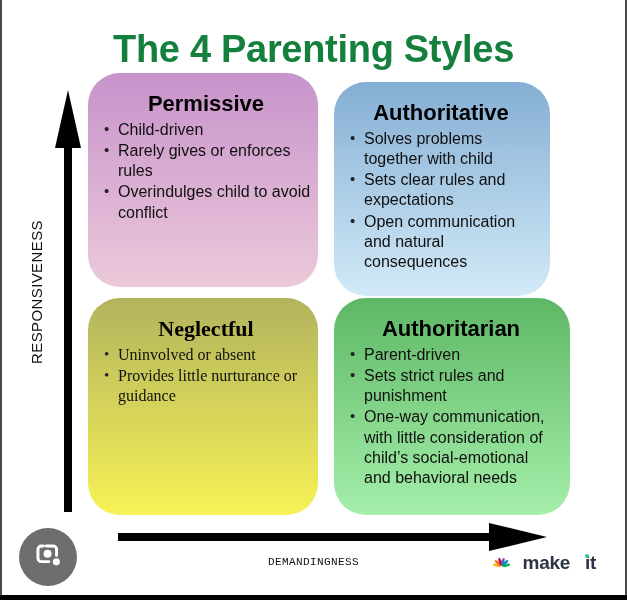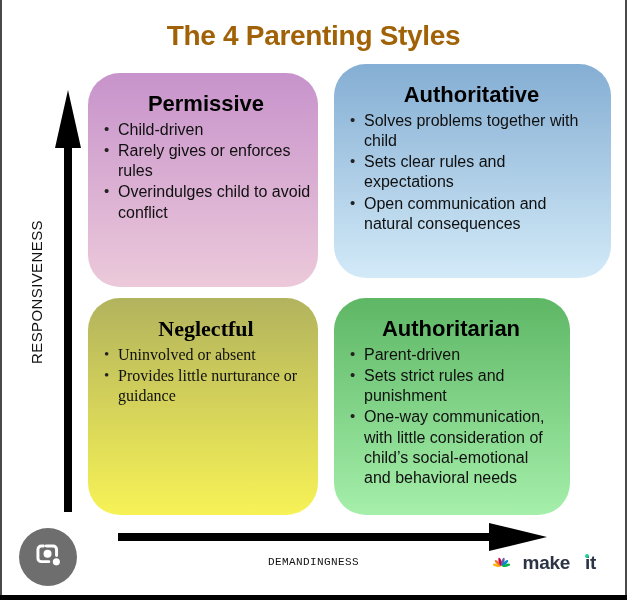--- a/index.html
+++ b/index.html
@@ -5,28 +5,28 @@
   html,body{margin:0;padding:0;background:#000;}
   .screen{
     position:relative;width:627px;height:600px;background:#ffffff;
     overflow:hidden;font-family:"Liberation Sans", sans-serif;color:#111;
   }
   .edge{position:absolute;top:0;bottom:0;width:2px;background:#4a4a4a;z-index:40;}
   .edge.left{left:0;} .edge.right{right:0;}
   .bottom-bar{position:absolute;left:0;right:0;bottom:0;height:5px;background:#000;z-index:41;}
 
   .title{
-    position:absolute;top:20px;left:0;right:0;text-align:center;
-    font-size:28px;font-weight:bold;letter-spacing:-0.3px;color:#a16207;
+    position:absolute;top:28px;left:0;right:0;text-align:center;
+    font-size:38px;font-weight:bold;letter-spacing:-0.3px;color:#15803d;
   }
 
   
   .quad{position:absolute;border-radius:32px;box-sizing:border-box;padding:10px 6px 0 12px;}
   .q-tl{left:88px;top:73px;width:230px;height:214px;}
-  .q-tr{left:334px;top:64px;width:277px;height:214px;padding-right:14px;}
+  .q-tr{left:334px;top:82px;width:216px;height:214px;padding-right:14px;}
   .q-bl{left:88px;top:298px;width:230px;height:217px;}
   .q-br{left:334px;top:298px;width:236px;height:217px;padding-right:14px;}
   .quad h2{margin:8px 0 3px 0;text-align:center;font-size:22px;font-weight:bold;color:#000;}
   .quad ul{margin:0;padding:0 0 0 4px;list-style:none;}
   .quad li{
     position:relative;padding-left:14px;font-size:16px;line-height:1.26;
     margin-bottom:1px;color:#101010;
   }
   .quad li::before{content:"\2022";position:absolute;left:0;top:0;font-size:15px;color:#222;}
 

